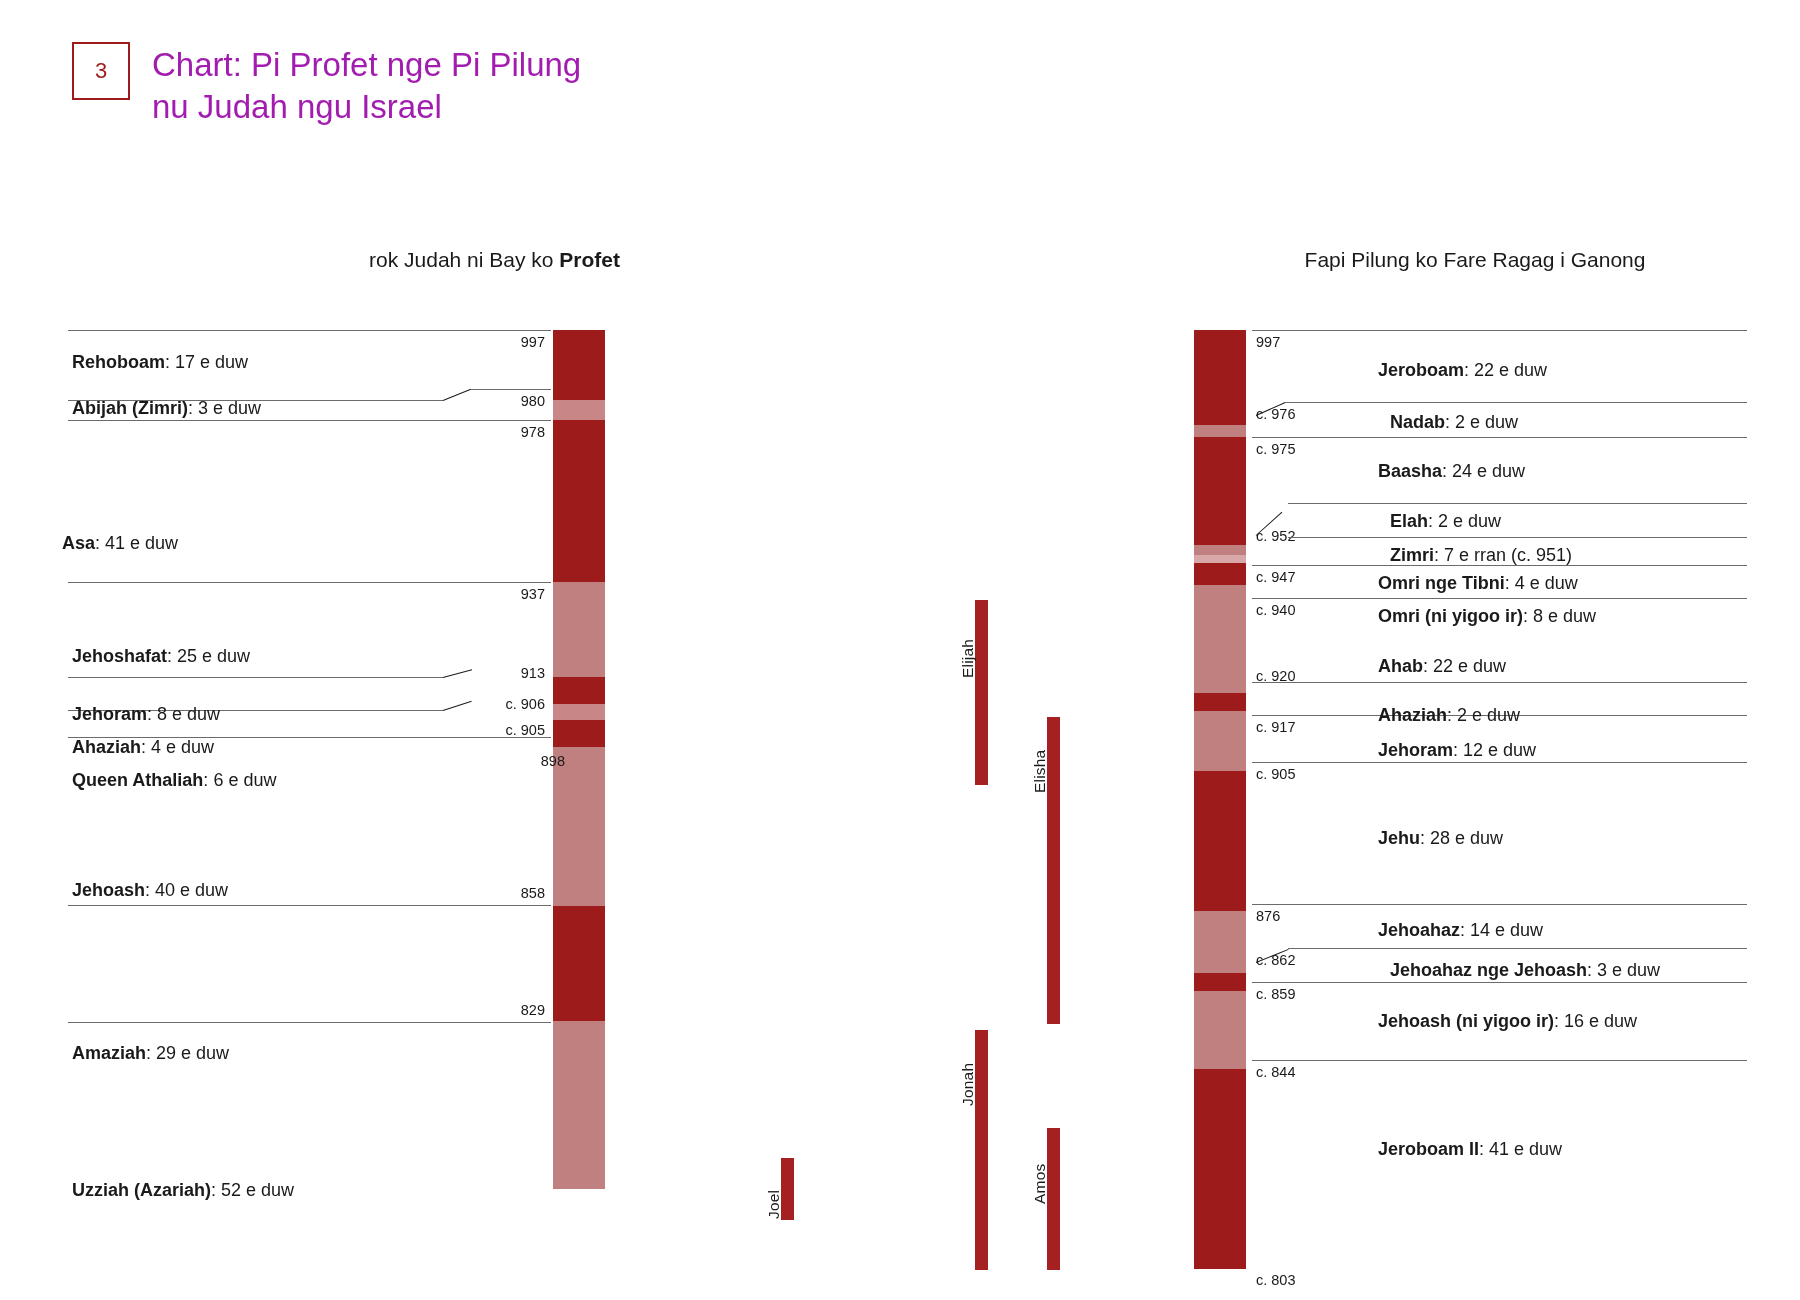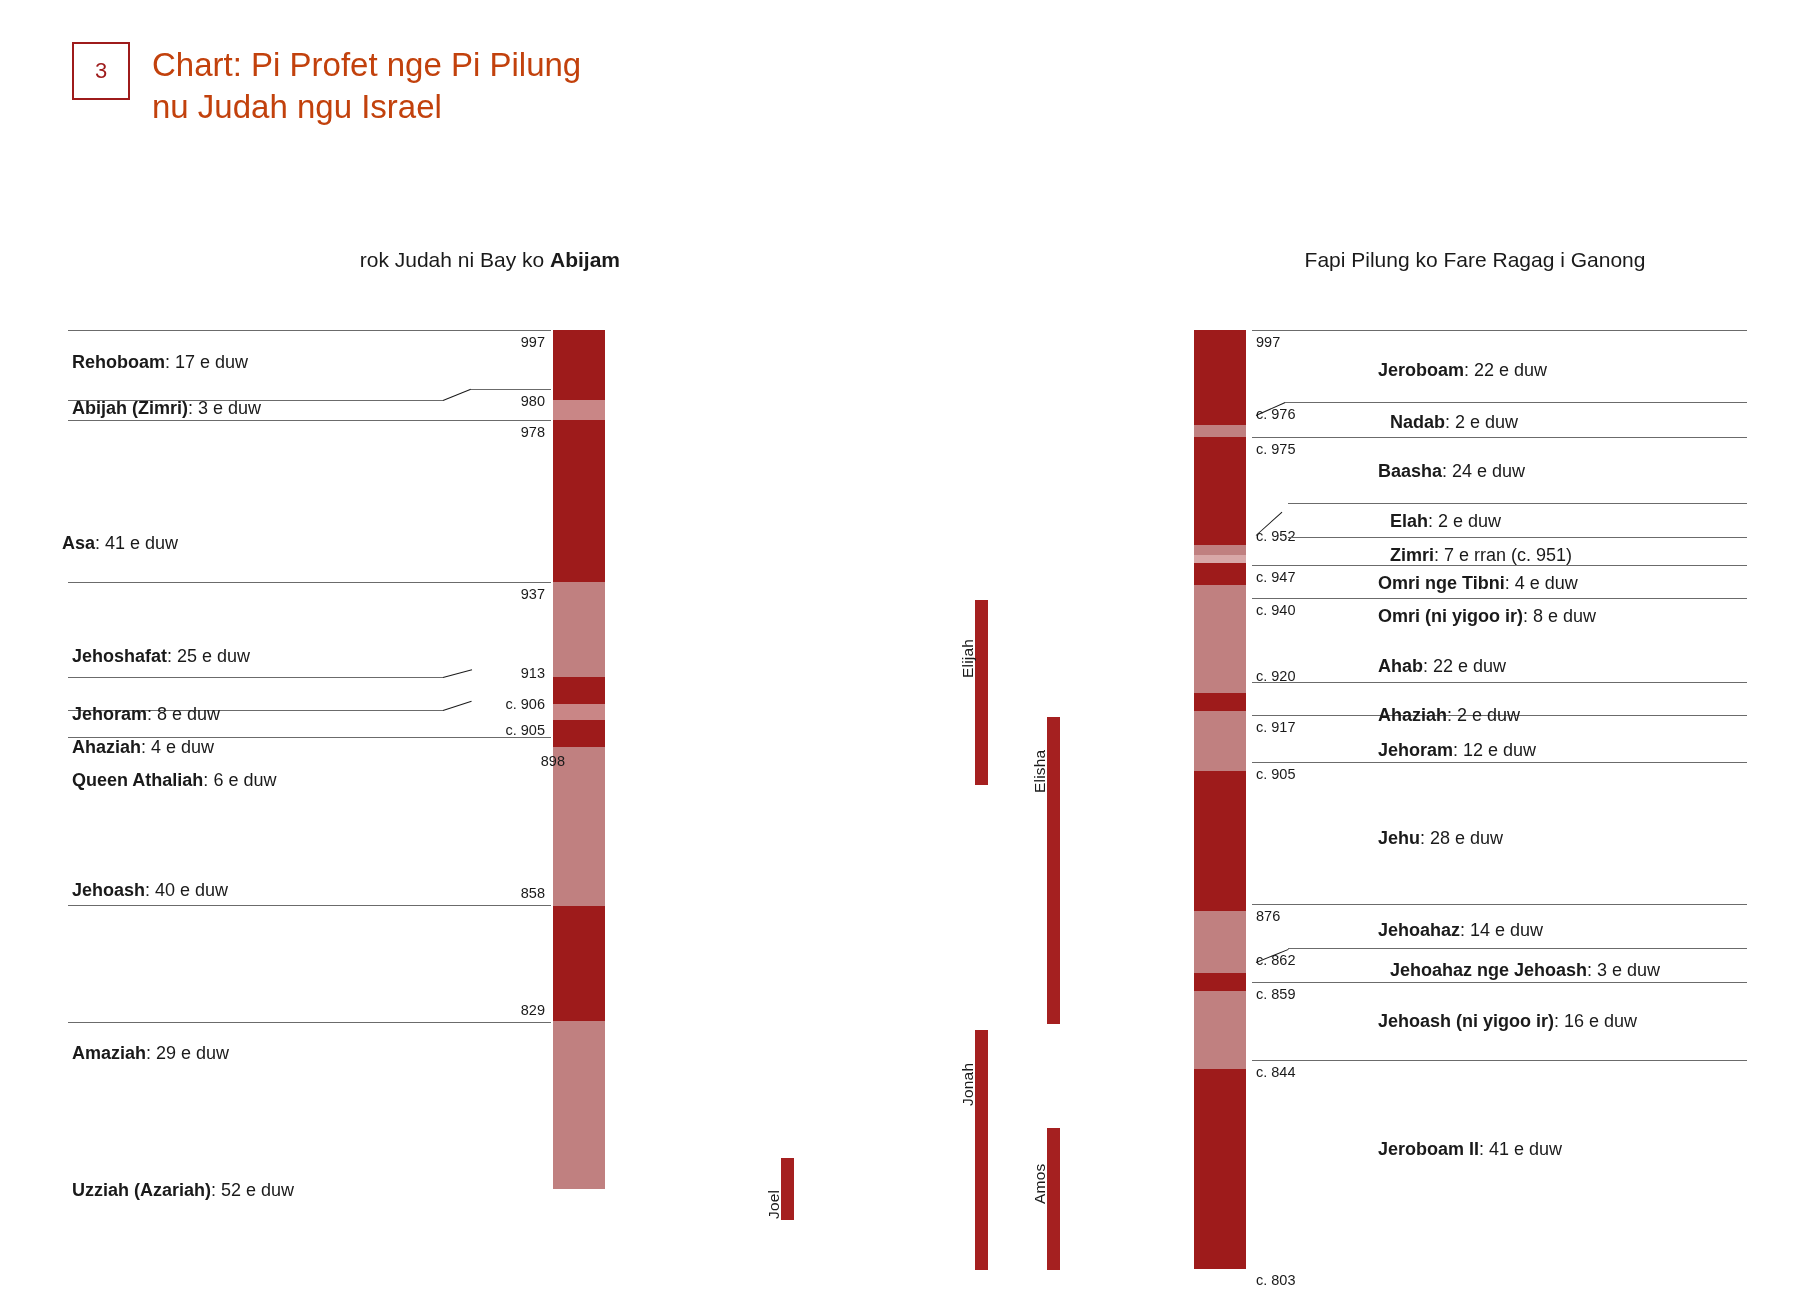--- a/index.html
+++ b/index.html
@@ -15,21 +15,21 @@
   
   #header { position:absolute; left:72px; top:42px; display:flex; align-items:flex-start; }
   #chapter-box {
     width:58px; height:58px;
     border:2px solid #9e1b1b;
     color:#9e1b1b;
     display:flex; align-items:center; justify-content:center;
     font-size:22px;
     margin-right:22px;
   }
-  #title-block { color:#c2410c; font-size:33px; line-height:1.28; padding-top:2px; }
+  #title-block { color:#a21caf; font-size:33px; line-height:1.28; padding-top:2px; }
   #title-line2 { }
 
   
   .col-heading {
     position:absolute;
     font-size:21px;
     line-height:1.45;
     color:#1a1a1a;
   }
   #judah-heading { left:130px; top:245px; width:490px; text-align:right; }
@@ -87,21 +87,21 @@
   <div id="chapter-box">
     <span>3</span>
   </div>
   <div id="title-block">
     <div>Chart: Pi Profet nge Pi Pilung</div>
     <div id="title-line2">nu Judah ngu Israel</div>
   </div>
 </div>
 
 <div class="col-heading" id="judah-heading">
-  <div><span>rok Judah ni Bay ko </span><span class="bold">Abijam</span></div>
+  <div><span>rok Judah ni Bay ko </span><span class="bold">Profet</span></div>
 </div>
 
 <div class="col-heading" id="israel-heading">
   <div>Fapi Pilung ko Fare Ragag i Ganong</div>
 </div>
 
 <div id="chart">
 
   <div class="bar-track" id="judah-track">
     <div class="seg" style="top:0px;    height:70px;  background:#9e1b1b;"></div>

